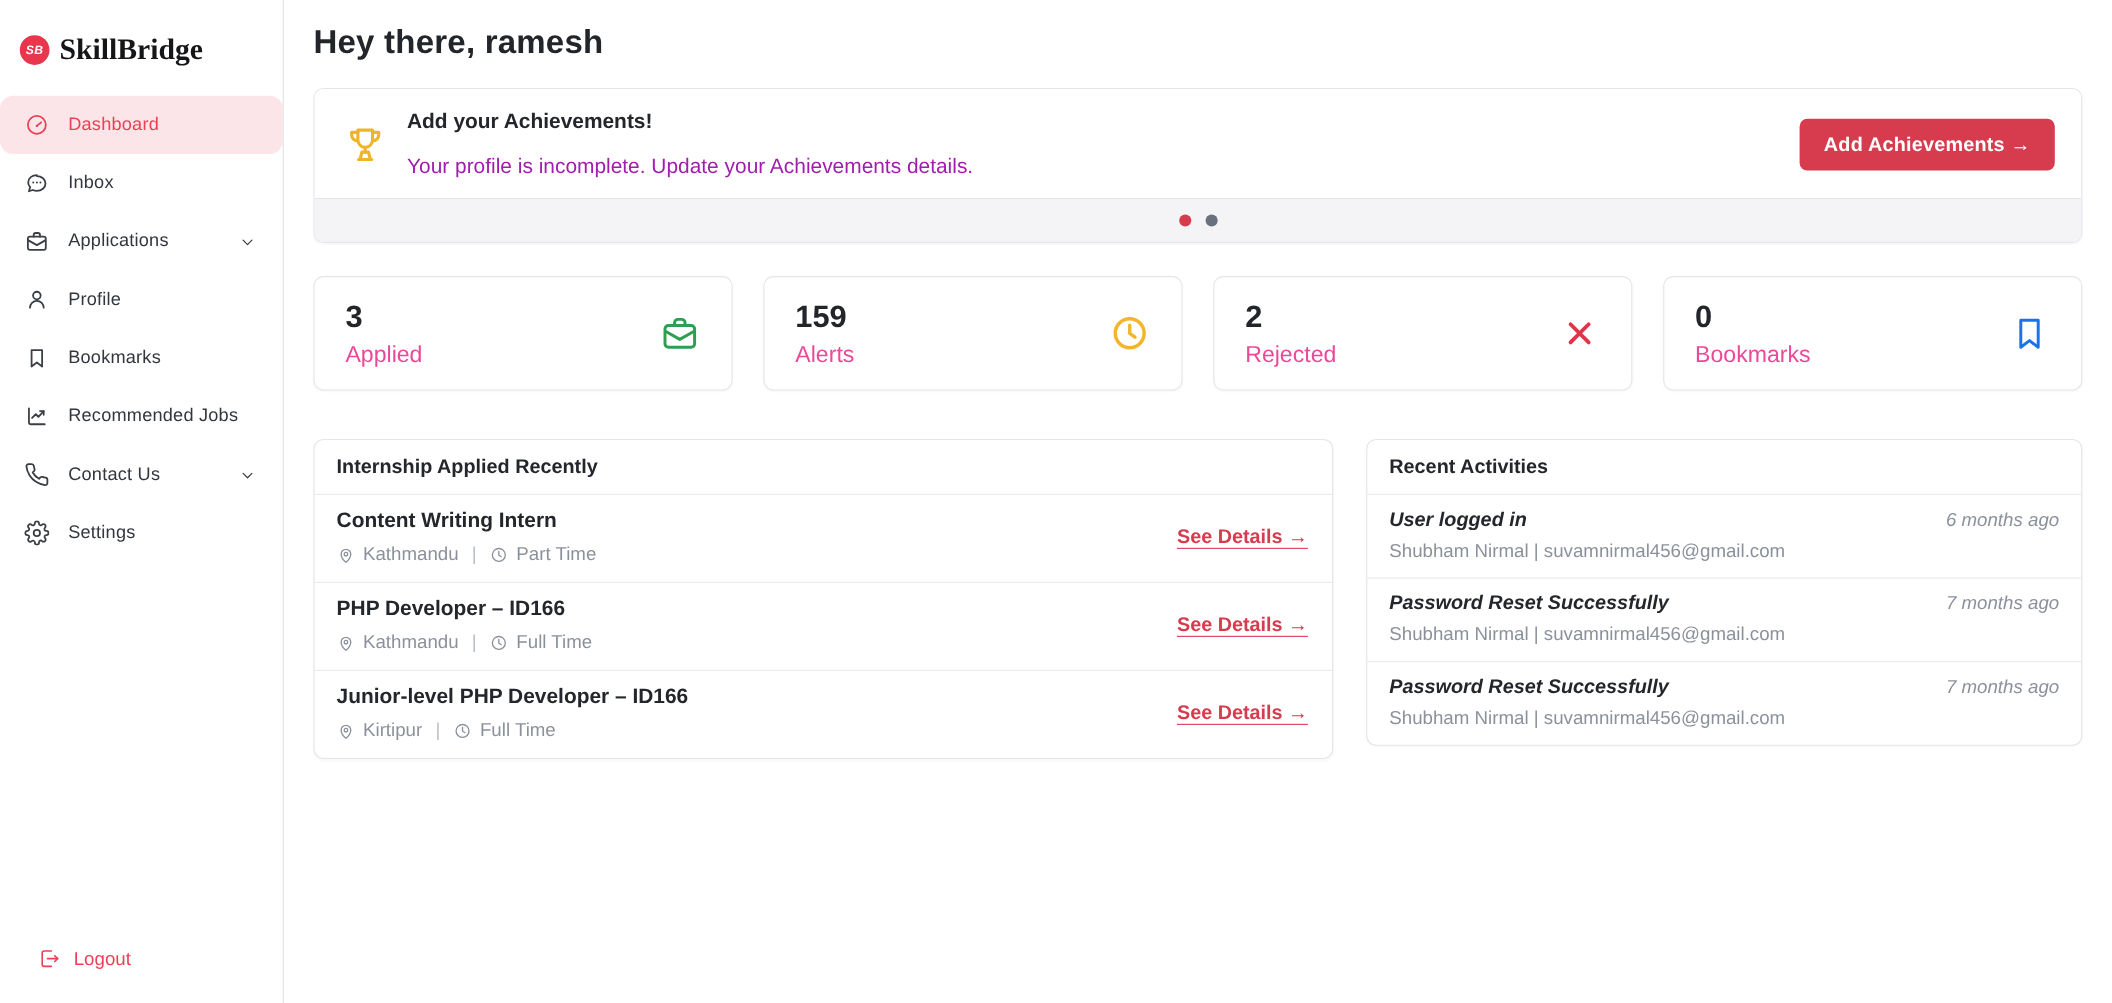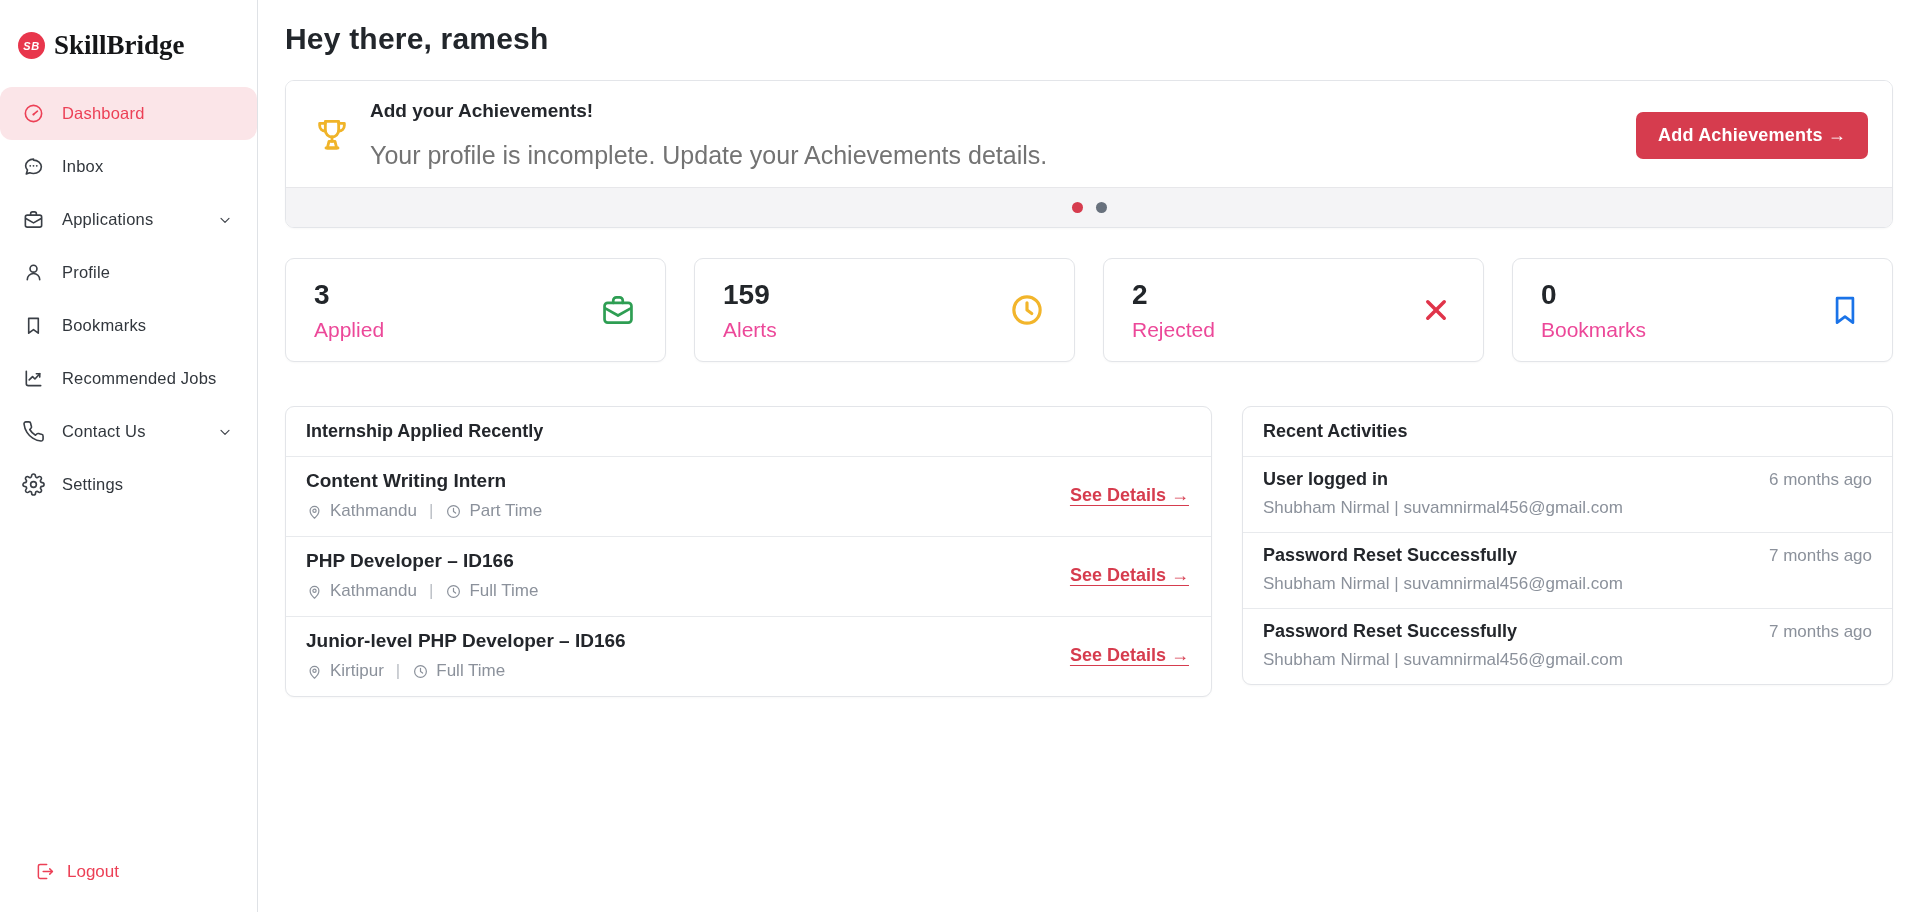--- a/index.html
+++ b/index.html
@@ -47,21 +47,21 @@
   main { padding:0 27px; }
   .greeting { font-size:30px; font-weight:800; color:#22262b; margin-top:22px; letter-spacing:.2px; }
 
   
   .banner { margin-top:24px; border:1px solid #e3e5e9; border-radius:9px; overflow:hidden;
     box-shadow:0 1px 2px rgba(20,22,26,.03); }
   .banner-main { display:flex; align-items:center; padding:19px 24px 17px 26px; background:#fff; min-height:93px; }
   .trophy { width:40px; height:44px; color:#f0b429; flex:0 0 40px; margin-right:18px; }
   .banner-text { display:flex; flex-direction:column; gap:19px; }
   .banner-title { font-size:19px; font-weight:700; color:#23262b; }
-  .banner-subtitle { font-size:25px; color:#737373;text-align:center; }
+  .banner-subtitle { font-size:19px; color:#a21caf;text-align:center; }
   .banner-btn { margin-left:auto; background:#d63c4e; color:#fff; border:none; border-radius:7px;
     font-size:18px; font-weight:700; padding:13px 22px; cursor:pointer;
     font-family:"Liberation Sans", sans-serif; letter-spacing:.2px; }
   .banner-footer { height:40px; background:#f4f4f6; border-top:1px solid #e7e7ea;
     display:flex; align-items:center; justify-content:center; gap:13px; }
   .dot { width:11px; height:11px; border-radius:50%; background:#68717d; cursor:pointer; }
   .dot.active { background:#d63c4e; }
 
   
   .stats { margin-top:30px; display:grid; grid-template-columns:repeat(4,1fr); gap:28px; }
@@ -85,21 +85,21 @@
   .job-row:last-child { border-bottom:none; }
   .job-title { font-size:19px; font-weight:700; color:#23262b; }
   .job-meta { display:flex; align-items:center; gap:7px; margin-top:9px; color:#8b919b; font-size:17px; }
   .meta-icon { width:17px; height:17px; color:#8b919b; }
   .meta-sep { color:#b9bdc4; padding:0 5px; }
   .see-details { margin-left:auto; color:#d63c4e; font-size:18px; font-weight:700;
     text-decoration:underline; text-underline-offset:4px; cursor:pointer; white-space:nowrap; }
 
   .activity-row { padding:12px 20px 14px 20px; border-bottom:1px solid #e8eaed; }
   .activity-row:last-child { border-bottom:none; }
-  .activity-top { display:flex; align-items:baseline; }
+  .activity-top { display:flex; align-items:baseline;font-style:italic; }
   .activity-title { font-size:18px; font-weight:700; color:#23262b; }
   .activity-time { margin-left:auto; font-size:17px; color:#8b919b; }
   .activity-detail { margin-top:8px; font-size:17px; color:#8b919b; }
 
   .icon svg, .nav-icon svg, .nav-chevron svg, .bell svg, .trophy svg, .stat-icon svg, .meta-icon svg
     { width:100%; height:100%; display:block; }
 </style>
 </head>
 <body>
 

